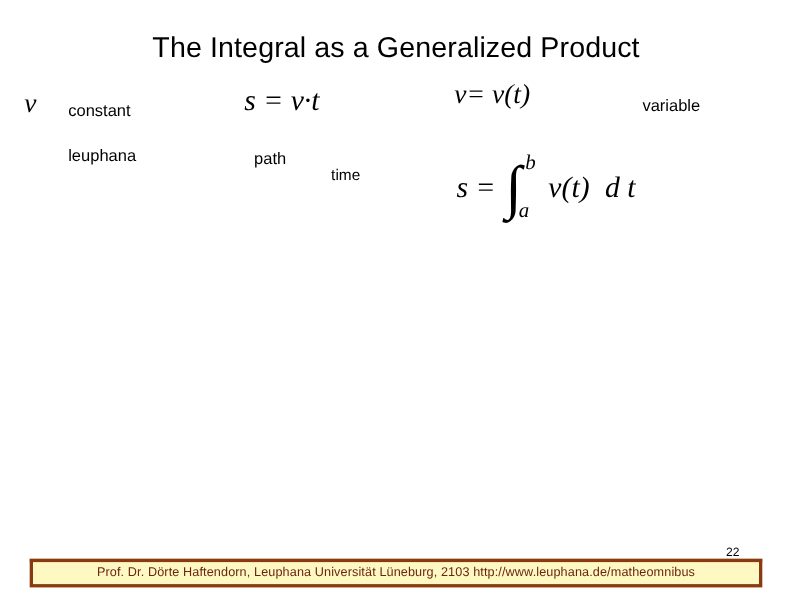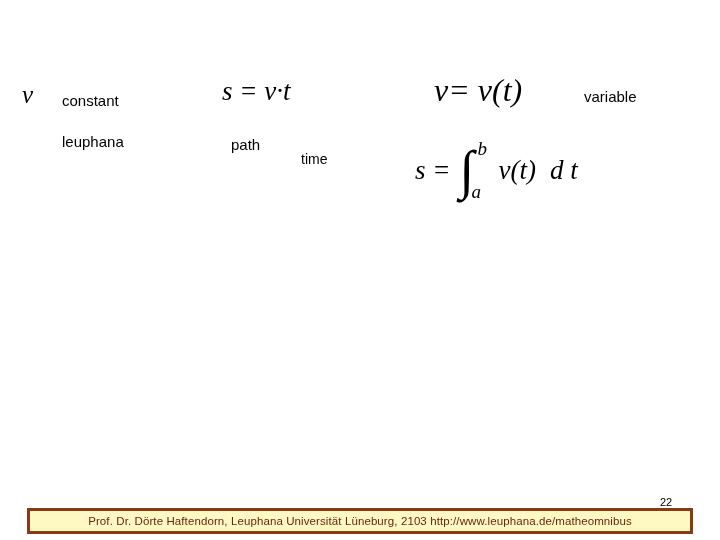--- a/index.html
+++ b/index.html
@@ -86,23 +86,23 @@
     position: absolute;
     left: 301px;
     top: 138px;
     font-size: 14px;
     margin-top: 13px;
   }
 
   
   .eq-vt {
     position: absolute;
-    left: 434px;
+    left: 413px;
     top: 74px;
-    font-size: 32px;
+    font-size: 25px;
   }
   .lbl-variable {
     position: absolute;
     left: 584px;
     top: 88px;
   }
 
   
   .eq-integral {
     position: absolute;
@@ -200,20 +200,21 @@
     color: #6b2410;
     white-space: nowrap;
     letter-spacing: 0.1px;
   }
 </style>
 </head>
 <body>
 
 <div class="slide">
 
+  <div class="slide-title">The Integral as a Generalized Product</div>
 
   <div class="math v-symbol">v</div>
   <div class="label lbl-constant">constant</div>
   <div class="label lbl-velocity">leuphana</div>
 
   <div class="math eq-svt">s = v·t</div>
   <div class="label lbl-path">path</div>
   <div class="label lbl-time">time</div>
 
   <div class="math eq-vt">v= v(t)</div>

